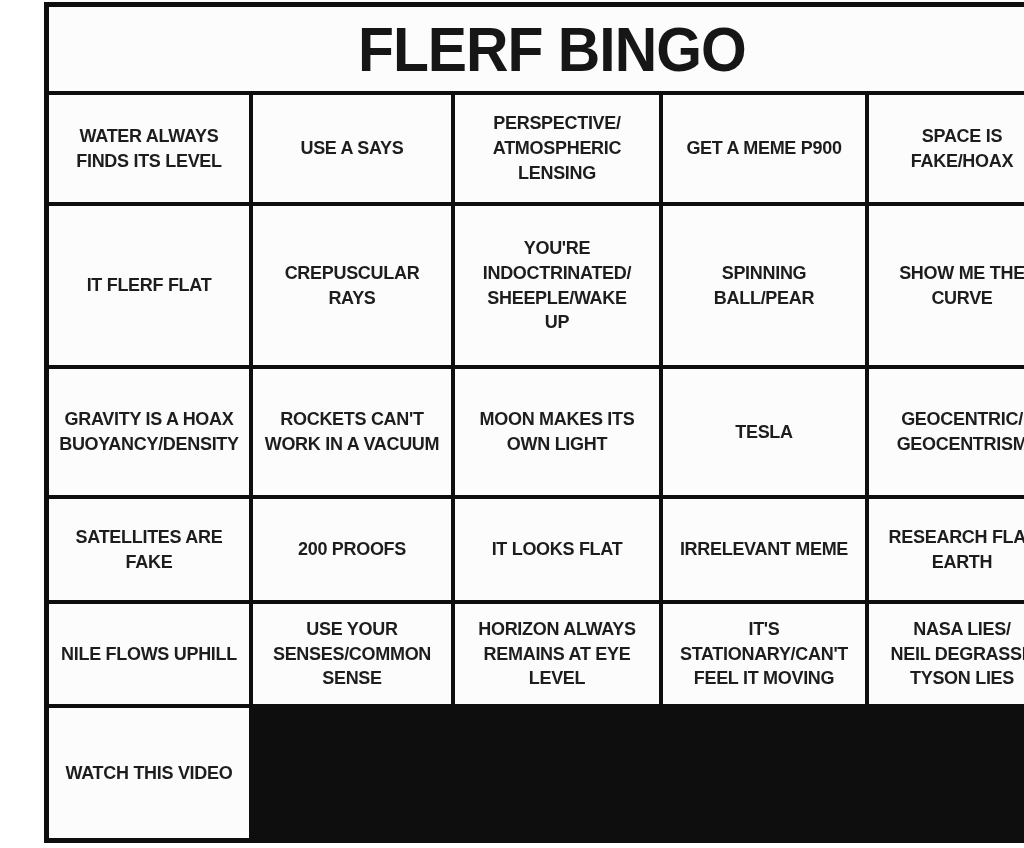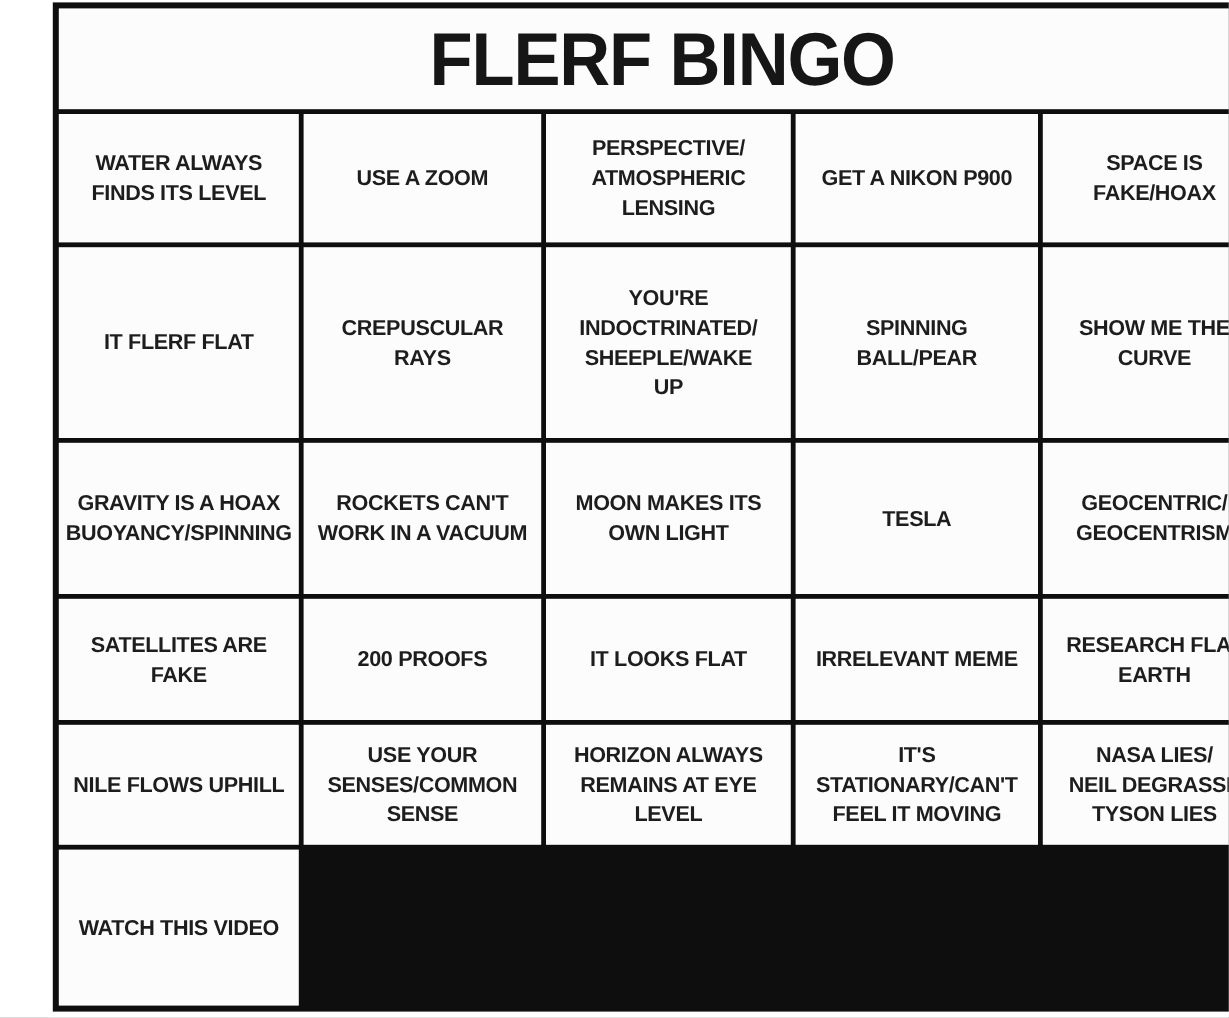--- a/index.html
+++ b/index.html
@@ -73,41 +73,41 @@
 
 <div class="card">
   <div class="grid">
 
     <div class="title-box">
       <span class="title-text">FLERF BINGO</span>
     </div>
 
     <div class="cell">WATER ALWAYS
 FINDS ITS LEVEL</div>
-    <div class="cell">USE A ZOOM</div>
+    <div class="cell">USE A SAYS</div>
     <div class="cell">PERSPECTIVE/
 ATMOSPHERIC
 LENSING</div>
-    <div class="cell">GET A NIKON P900</div>
+    <div class="cell">GET A MEME P900</div>
 
     <div class="cell">SPACE IS
 FAKE/HOAX</div>
     <div class="cell">IT FLERF FLAT</div>
     <div class="cell">CREPUSCULAR RAYS</div>
     <div class="cell">YOU'RE
 INDOCTRINATED/
 SHEEPLE/WAKE
 UP</div>
 
     <div class="cell">SPINNING
 BALL/PEAR</div>
     <div class="cell">SHOW ME THE
 CURVE</div>
     <div class="cell">GRAVITY IS A HOAX
-BUOYANCY/SPINNING</div>
+BUOYANCY/DENSITY</div>
     <div class="cell">ROCKETS CAN'T
 WORK IN A VACUUM</div>
     <div class="cell">MOON MAKES ITS
 OWN LIGHT</div>
 
     <div class="cell">TESLA</div>
     <div class="cell">GEOCENTRIC/
 GEOCENTRISM</div>
     <div class="cell">SATELLITES ARE
 FAKE</div>

